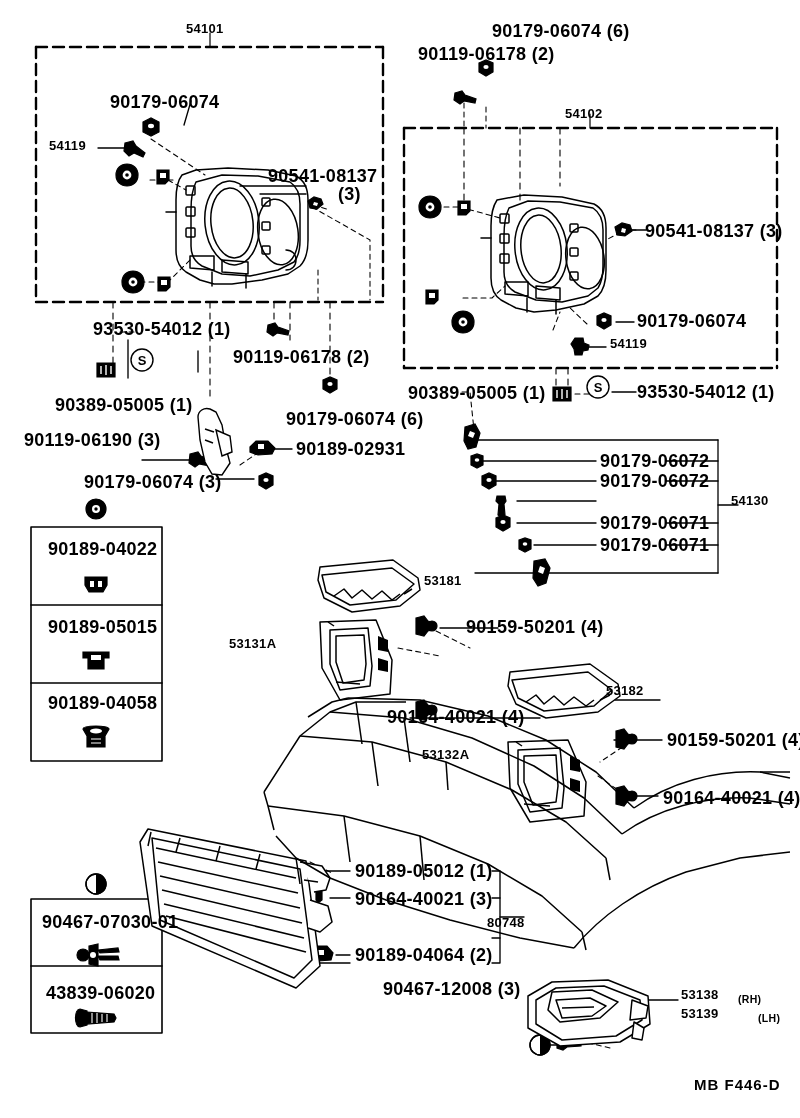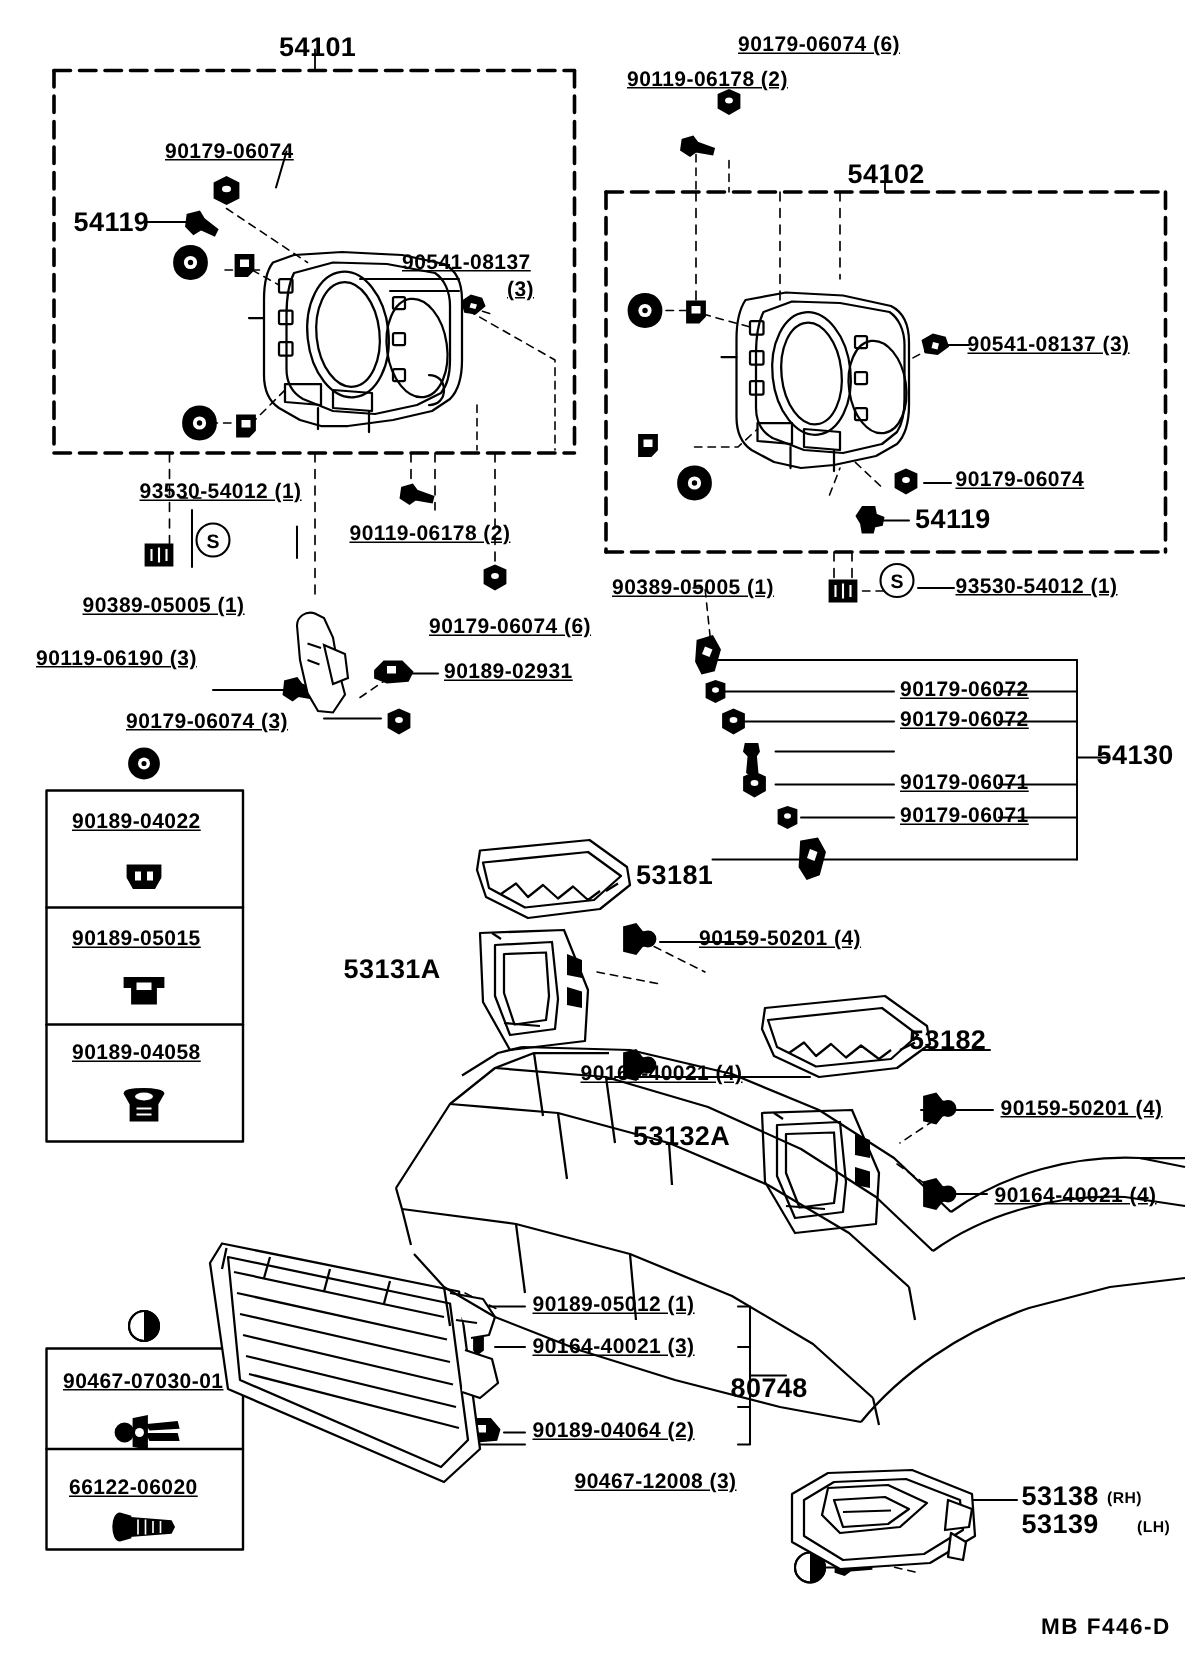--- a/index.html
+++ b/index.html
@@ -3,22 +3,22 @@
 <meta charset="utf-8">
 <title>Toyota Parts Diagram MB F446-D</title>
 <style>
   html,body{margin:0;padding:0;background:#ffffff;}
   body{width:800px;height:1118px;position:relative;overflow:hidden;
        font-family:"Liberation Sans", sans-serif;color:#000;}
   #stage{position:absolute;left:0;top:0;width:800px;height:1118px;}
   svg.layer{position:absolute;left:0;top:0;width:800px;height:1118px;overflow:visible;}
   .lbl{position:absolute;white-space:nowrap;font-family:"Liberation Sans", sans-serif;
        font-weight:bold;letter-spacing:.3px;line-height:1.05;}
-  .lbl.big{font-size:18px;}
-  .lbl.mid{font-size:14px;text-decoration:underline;}
+  .lbl.big{font-size:13px;}
+  .lbl.mid{font-size:18px;}
   .rh{font-size:10.5px;}
   .codeid{font-size:15px;font-weight:bold;letter-spacing:1px;}
 </style>
 </head>
 <body>
 
 <div id="stage">
 
 <svg class="layer" viewBox="0 0 800 1118">
   <g fill="none" stroke="#000" stroke-width="1.4" stroke-linecap="round" stroke-linejoin="round">
@@ -596,21 +596,21 @@
 <div class="lbl mid" style="left:355px; top:890px;">90164-40021 (3)</div>
 
 <div class="lbl big" style="left:487px; top:916px;">80748</div>
 
 <div class="lbl mid" style="left:355px; top:946px;">90189-04064 (2)</div>
 
 <div class="lbl mid" style="left:355px; top:980px;margin-left:28px;">90467-12008 (3)</div>
 
 <div class="lbl mid" style="left:42px; top:913px;">90467-07030-01</div>
 
-<div class="lbl mid" style="left:46px; top:984px;">66122-06020</div>
+<div class="lbl mid" style="left:46px; top:984px;">43839-06020</div>
 
 <div class="lbl big" style="left:681px; top:988px;">53138</div>
 <div class="lbl rh" style="left:738px; top:994px;">(RH)</div>
 
 <div class="lbl big" style="left:681px; top:1007px;">53139</div>
 <div class="lbl rh" style="left:738px; top:1013px;padding-left:20px;">(LH)</div>
 
 <div class="lbl codeid" style="left:694px; top:1077px;">MB  F446-D</div>
 
 </div>

